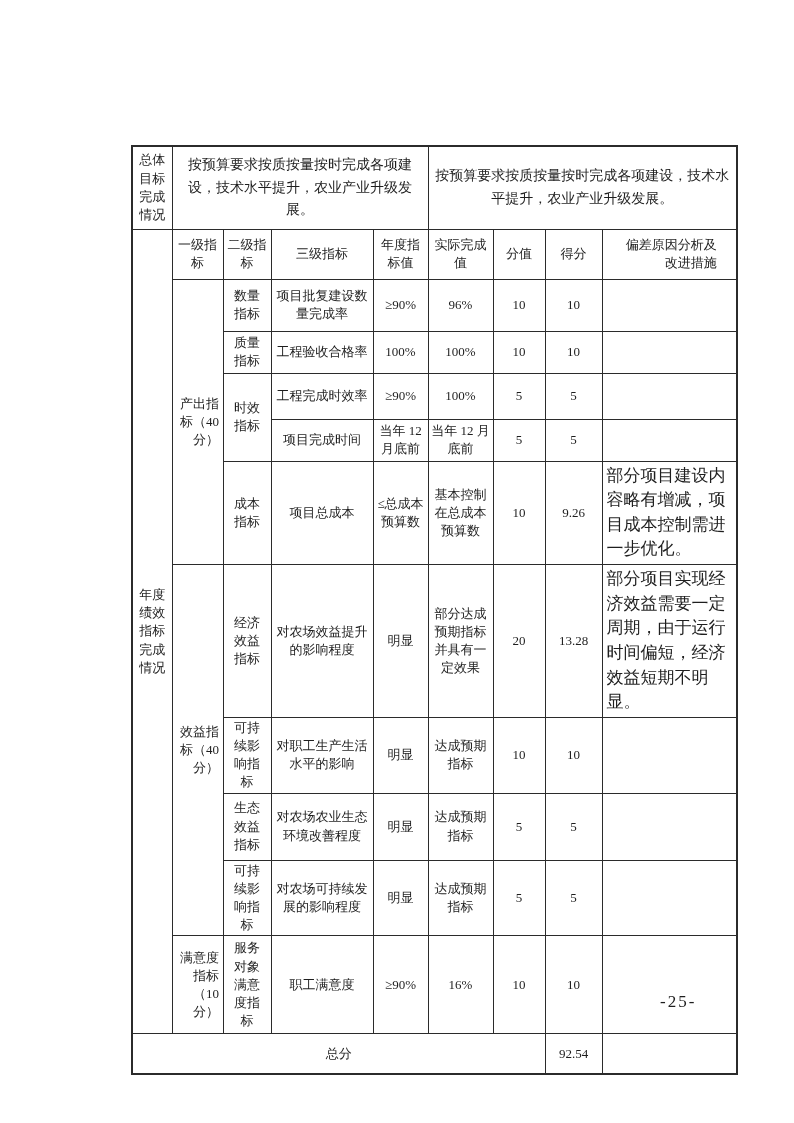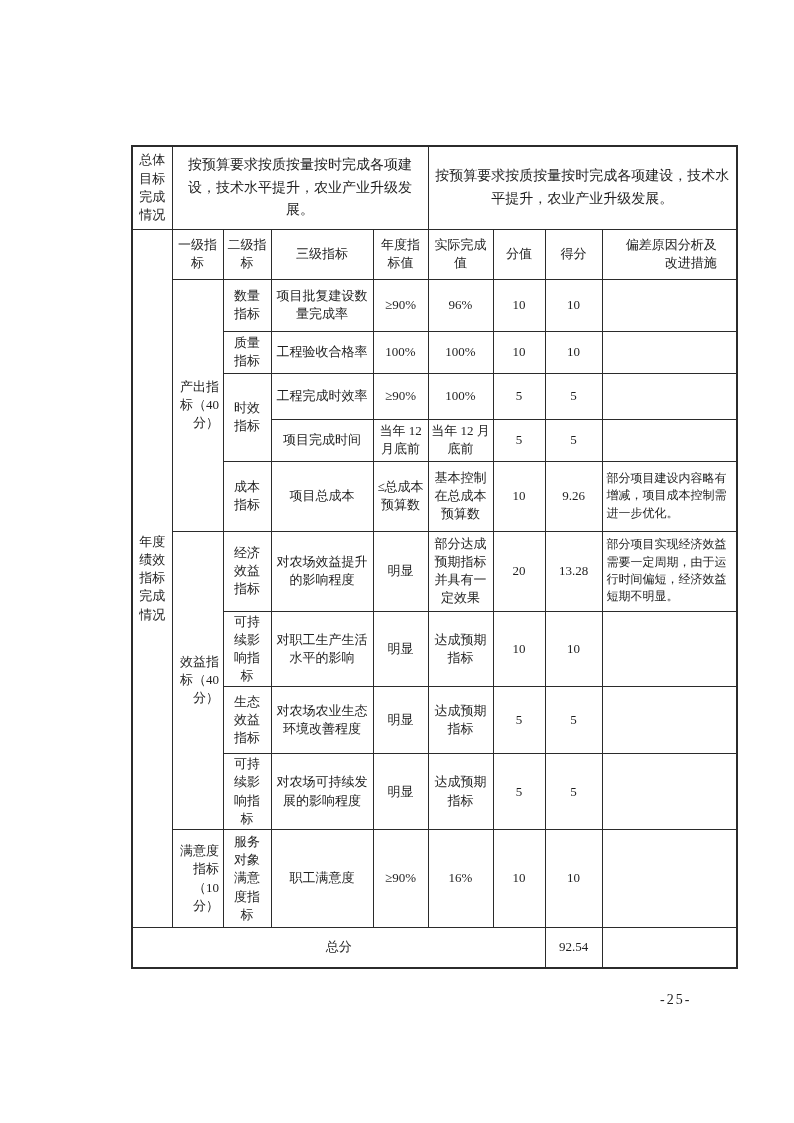--- a/index.html
+++ b/index.html
@@ -34,21 +34,21 @@
     word-break: break-all;
     overflow: hidden;
   }
   .doc-table td.goal-text {
     font-size: 14px;
     line-height: 1.6;
     padding: 2px 6px;
   }
   .doc-table td.remark {
     text-align: left;
-    font-size: 12px;
+    font-size: 17px;
     line-height: 1.45;
     padding: 2px 4px;
   }
   .wrap2 {
     display: inline-block;
     width: 2.15em;
     text-align: center;
   }
   .wrap3 {
     display: inline-block;
@@ -57,21 +57,21 @@
   }
   .wrap7 {
     display: inline-block;
     width: 7.3em;
     text-align: right;
   }
   .page-number {
     position: absolute;
     left: 660px;
     top: 992px;
-    font-size: 14px;
+    font-size: 17px;
     letter-spacing: 2px;
     color: #1e1e1e;
   }
 </style>
 </head>
 <body>
 
 <table class="doc-table">
   <colgroup>
     <col style="width:40px">

